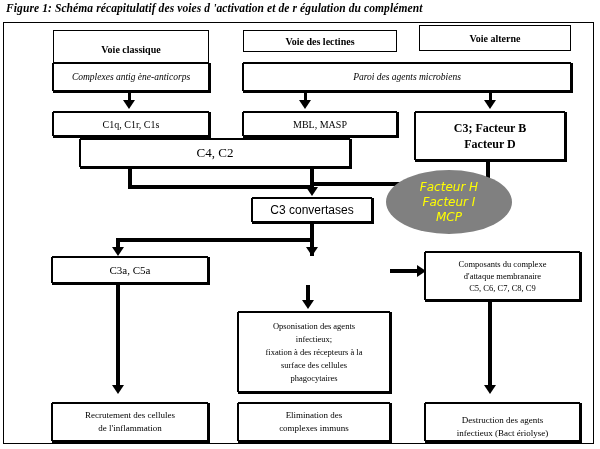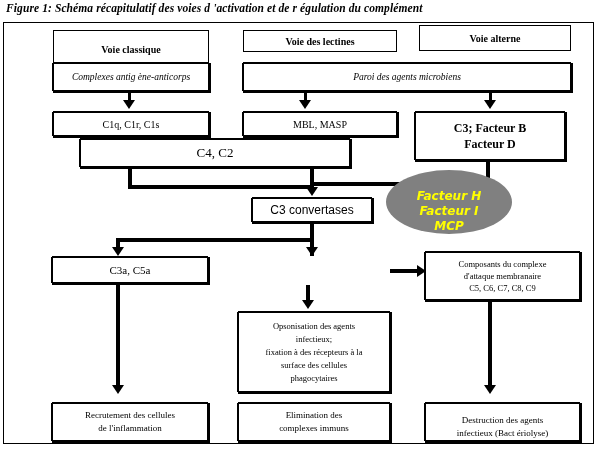--- a/index.html
+++ b/index.html
@@ -60,26 +60,26 @@
   .sans{font-family:"Liberation Sans", sans-serif;}
   .bold{font-weight:bold;}
   .ital{font-style:italic;}
 
   
   .ellipse{
     position:absolute;
     border-radius:50%;
     background:#808080;
     display:flex;
-    align-items:flex-end;
+    align-items:center;
     justify-content:center;
     text-align:center;
     color:#ffff00;
     font-family:"DejaVu Sans", sans-serif;
-    font-weight:bold;
+    font-weight:normal;
     font-style:italic;
     z-index:2;
   }
   .ellipse.small{background:#9e9384;}
 
   
   .vline{position:absolute;background:#000;z-index:1;}
   .hline{position:absolute;background:#000;z-index:1;}
   .arrowdown{
     position:absolute;

